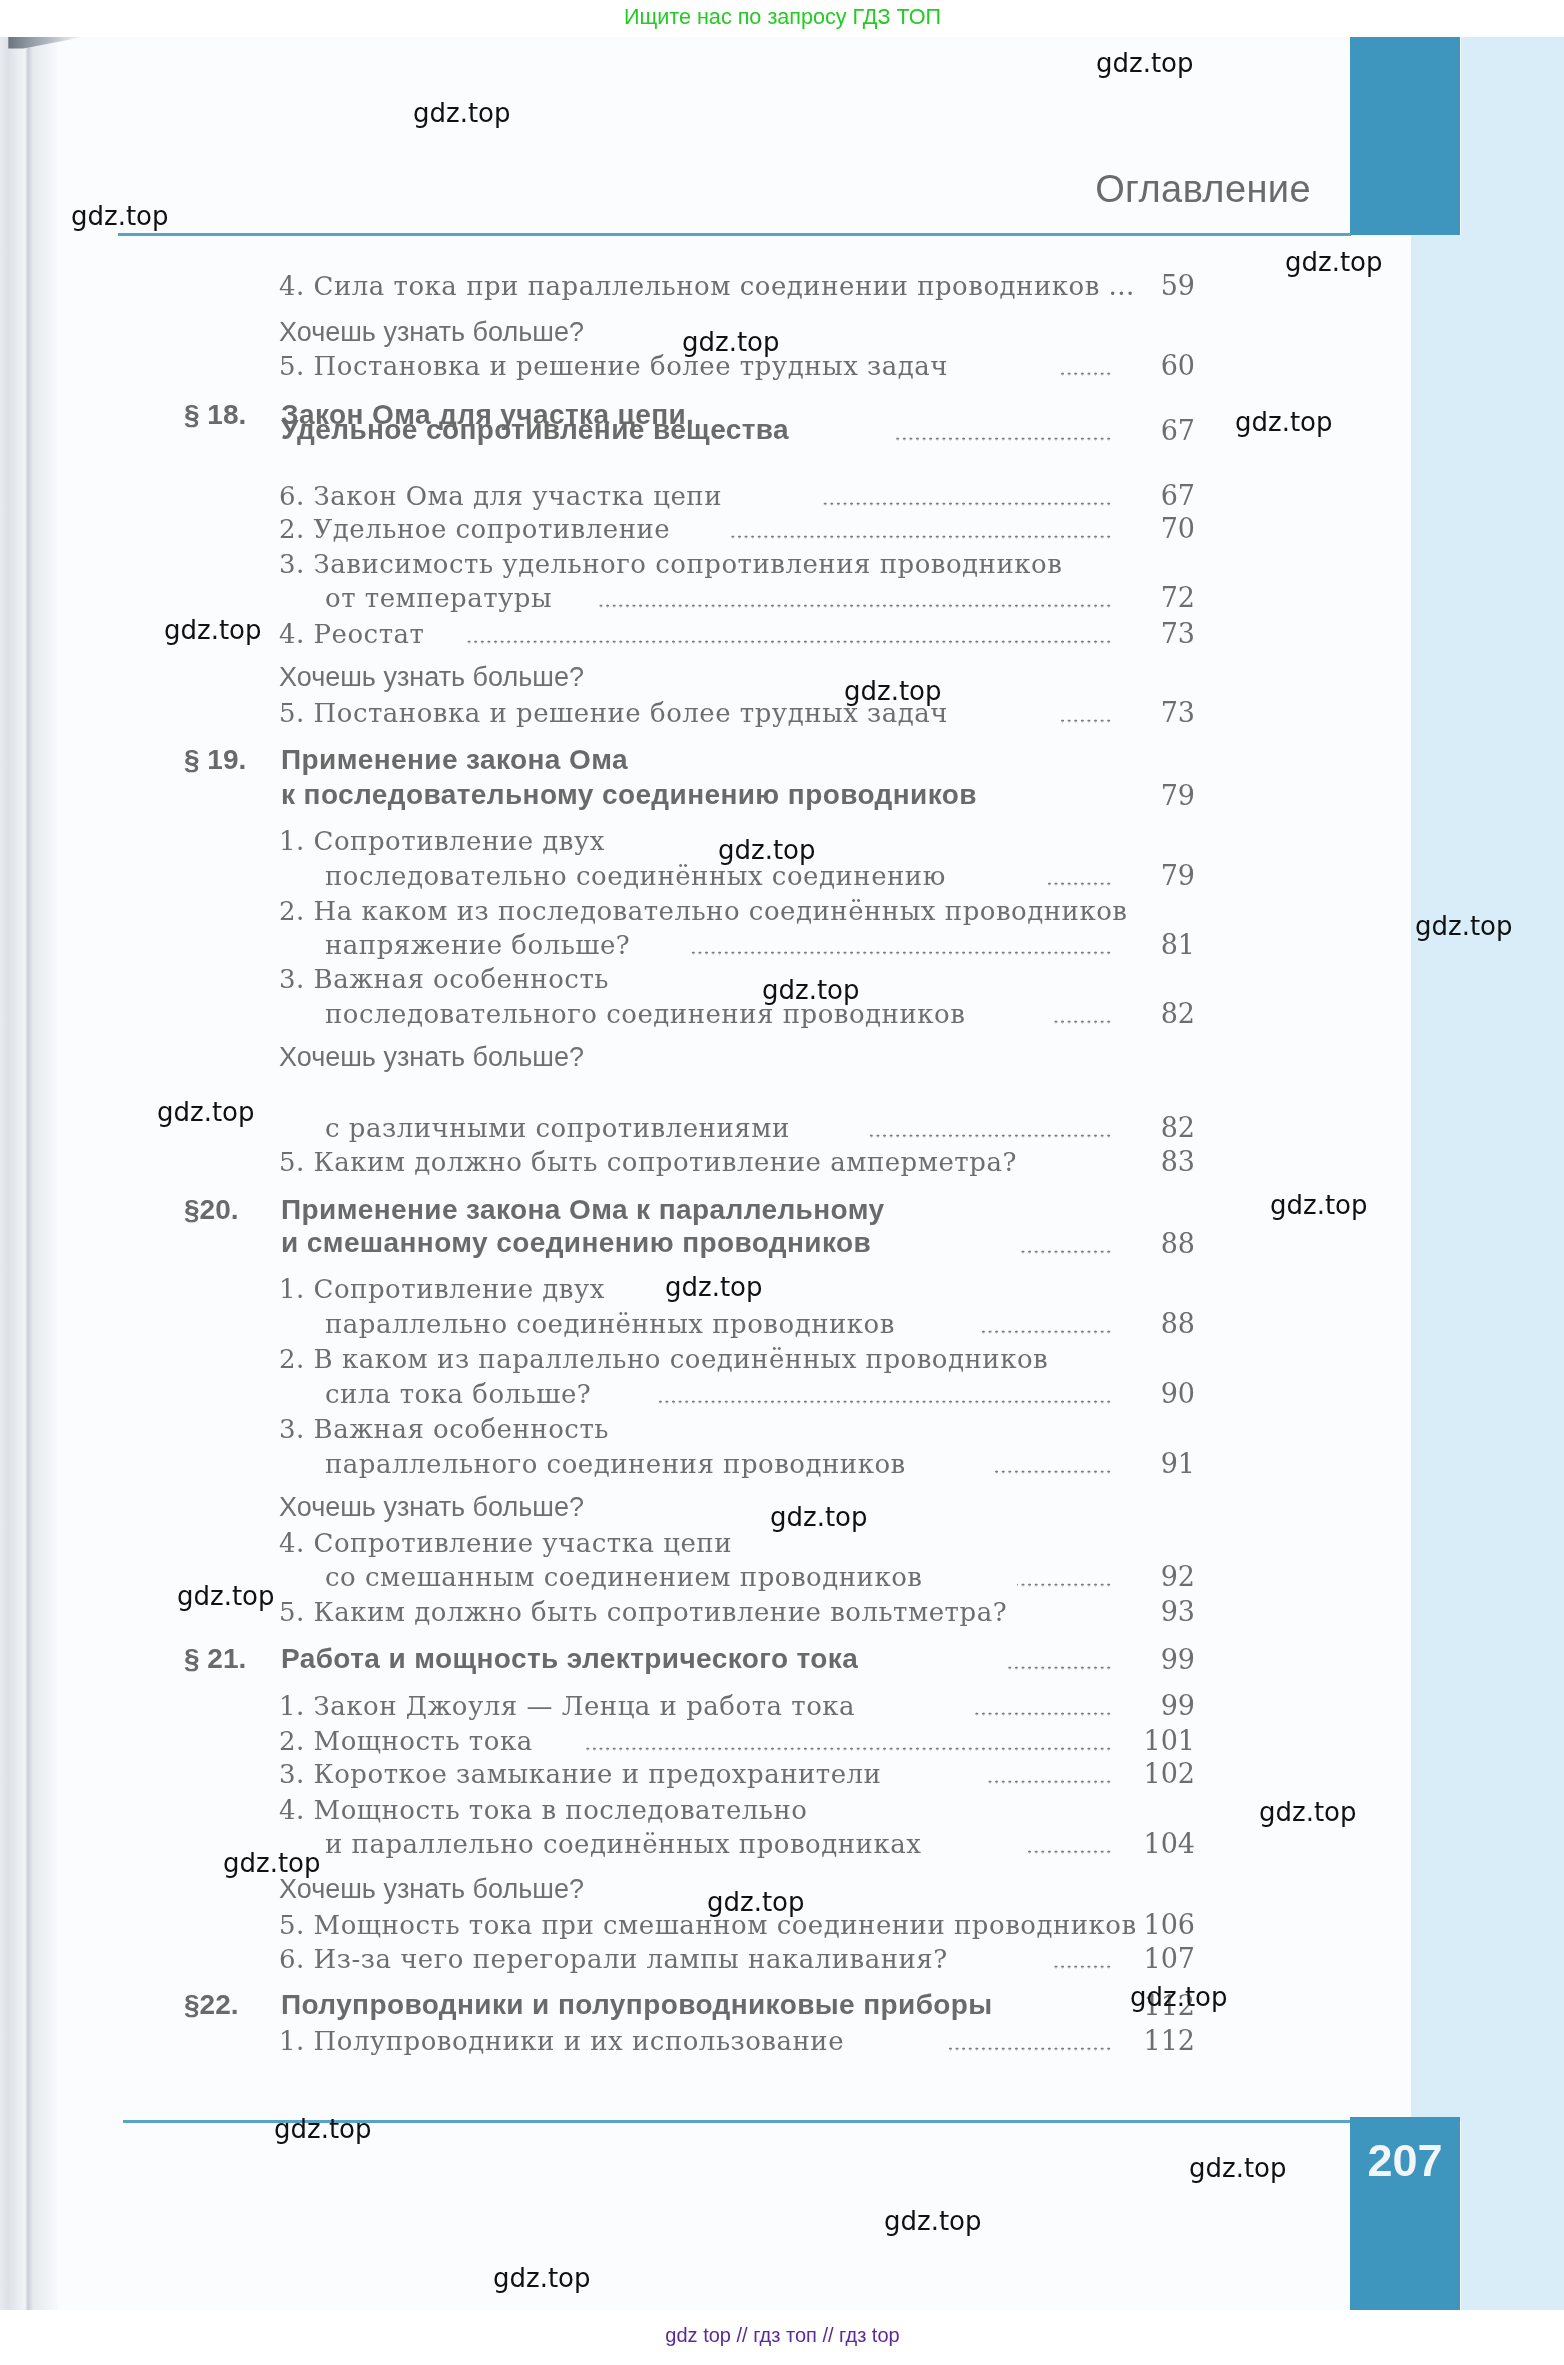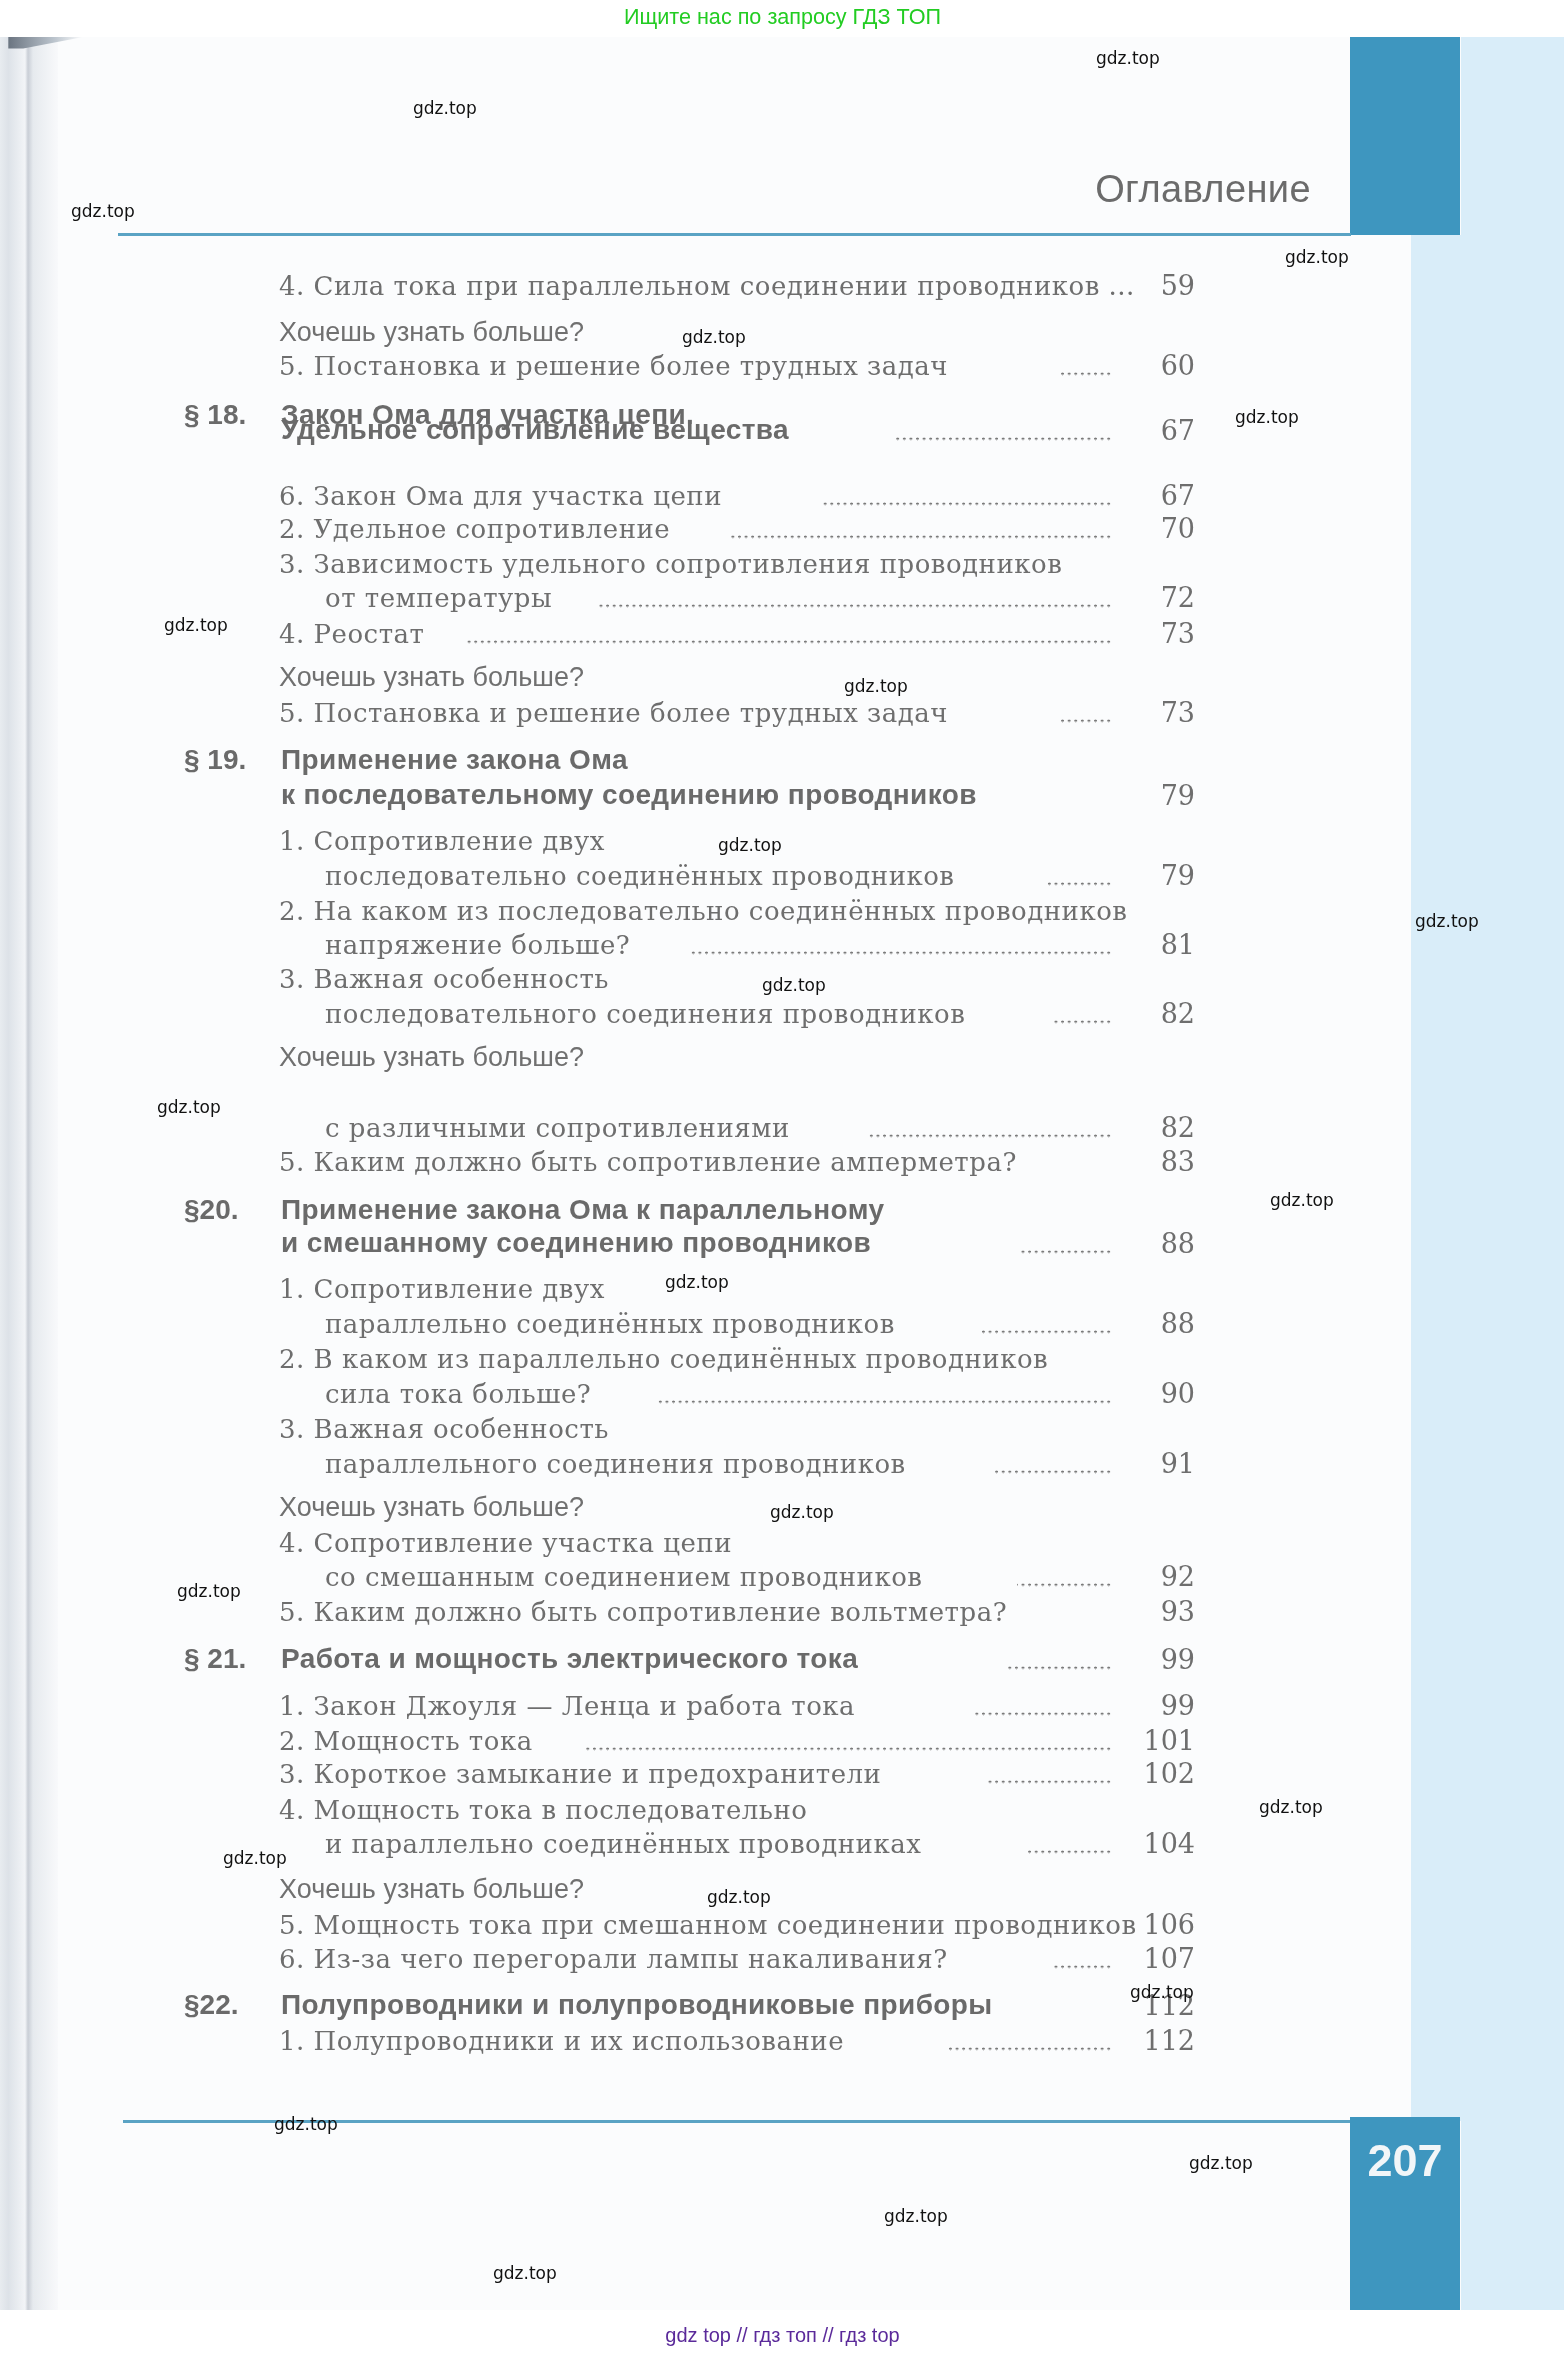--- a/index.html
+++ b/index.html
@@ -87,21 +87,21 @@
   .more {
     position: absolute; left: 279px; bottom: 3.3px; white-space: nowrap;
     font-family: "Liberation Sans", sans-serif; font-size: 27px; color: #707070;
   }
   .dots {
     position: absolute; bottom: 8.3px; right: 305px; height: 3.3px;
     background-image: radial-gradient(circle, #7a7a7a 1.1px, transparent 1.3px);
     background-size: 6.6px 3.3px; background-repeat: repeat-x; background-position: right;
   }
   .wm {
-    position: absolute; font-family: "DejaVu Sans", sans-serif; font-size: 17px; color: #111;
+    position: absolute; font-family: "DejaVu Sans", sans-serif; font-size: 26px; color: #111;
     white-space: nowrap;
   }
 </style>
 </head>
 <body>
 
 <div class="topbanner">Ищите нас по запросу ГДЗ ТОП</div>
 
 <div class="page">
   <div class="binding"></div>
@@ -178,21 +178,21 @@
   </div>
   <div class="row" style="top:781px">
     <span class="sect-text" style="left:281px">к последовательному соединению проводников</span>
     <span class="dots" style="left:1137px"></span>
     <span class="num">79</span>
   </div>
   <div class="row" style="top:826px">
     <span class="item-text" style="left:279px">1. Сопротивление двух</span>
   </div>
   <div class="row" style="top:861px">
-    <span class="item-text" style="left:325px">последовательно соединённых проводников</span>
+    <span class="item-text" style="left:325px">последовательно соединённых соединению</span>
     <span class="dots" style="left:1046px"></span>
     <span class="num">79</span>
   </div>
   <div class="row" style="top:896px">
     <span class="item-text" style="left:279px">2. На каком из последовательно соединённых проводников</span>
   </div>
   <div class="row" style="top:930px">
     <span class="item-text" style="left:325px">напряжение больше?</span>
     <span class="dots" style="left:689px"></span>
     <span class="num">81</span>

